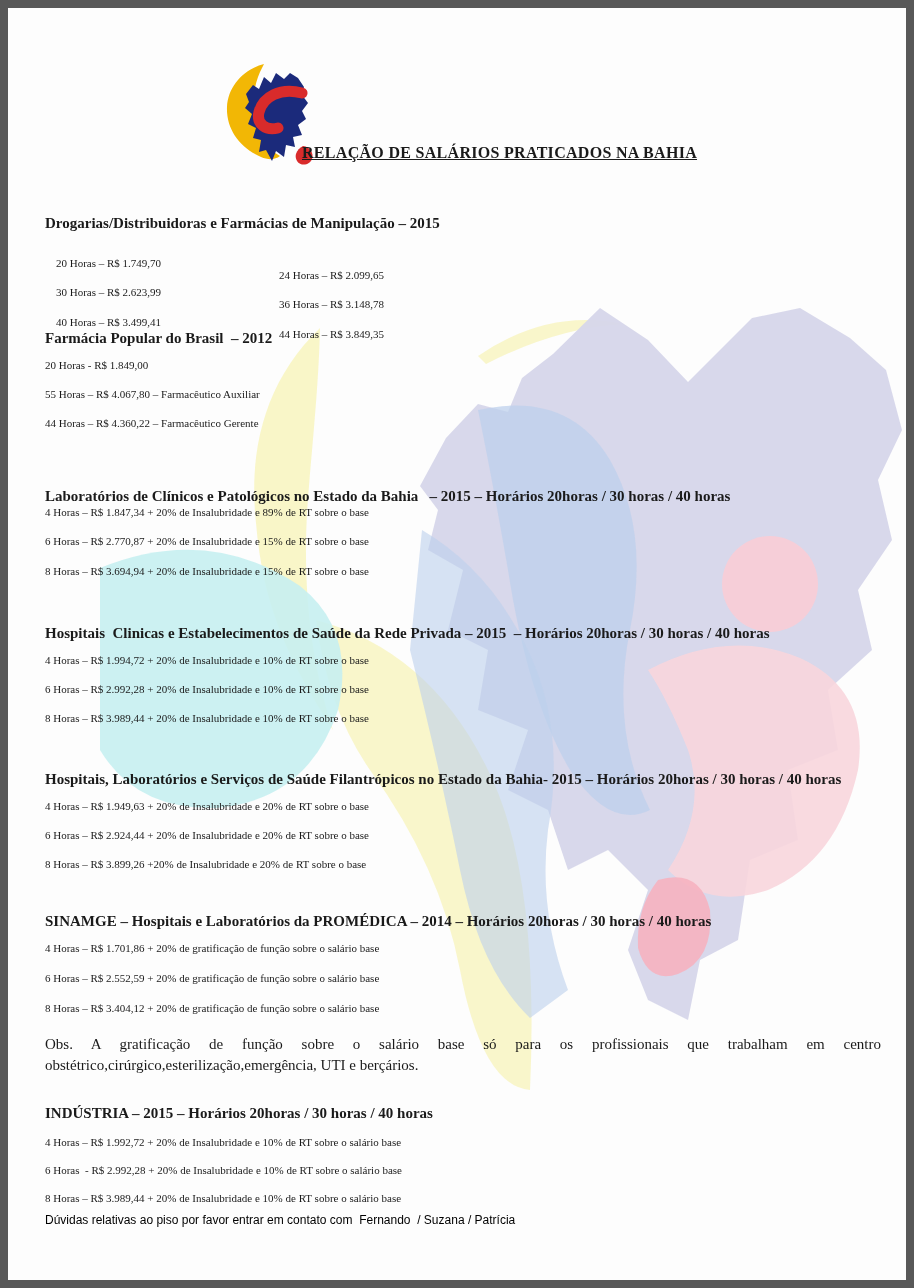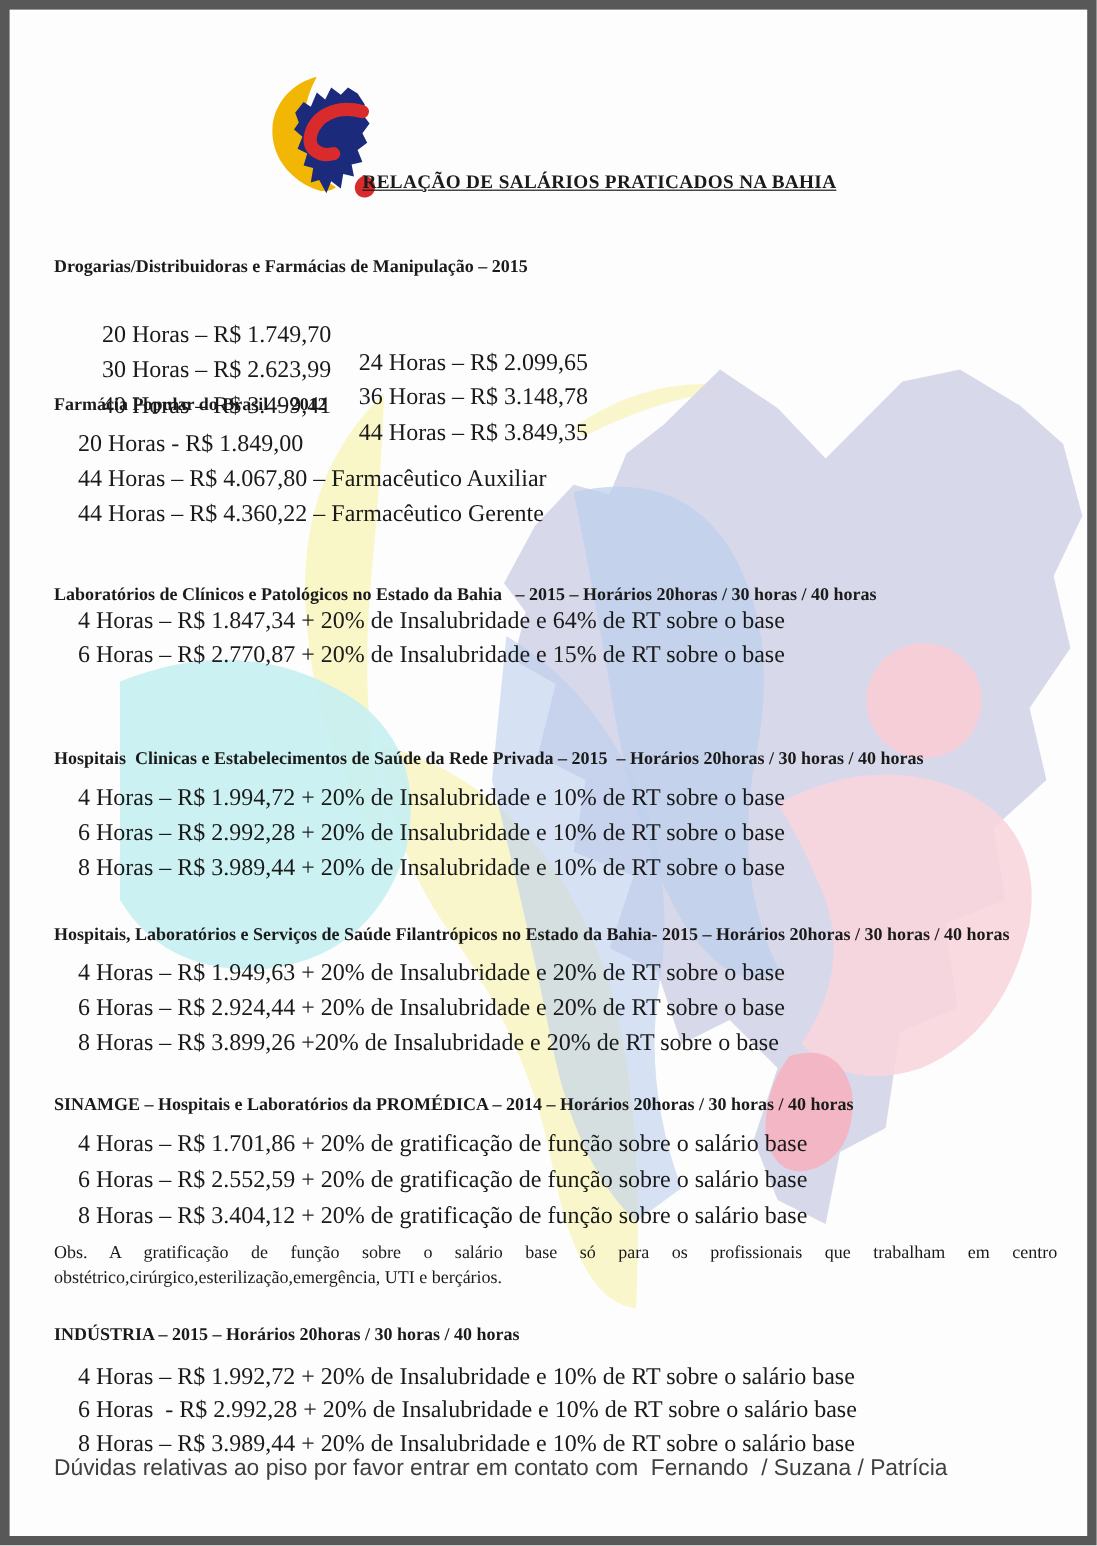--- a/index.html
+++ b/index.html
@@ -13,28 +13,28 @@
     color:#1a1a1a;
   }
   .wm{position:absolute;left:0;top:0;pointer-events:none;}
   .logo{position:absolute;left:210px;top:52px;width:104px;height:110px;}
   .title{
     position:absolute;left:294px;top:136px;
     font-size:16px;font-weight:bold;text-decoration:underline;
     letter-spacing:.3px;white-space:pre;
   }
   .h{position:absolute;left:37px;font-size:15px;font-weight:bold;white-space:pre;}
-  .ln{position:absolute;left:37px;font-size:20px;white-space:pre;margin-left:20px;}
+  .ln{position:absolute;left:37px;font-size:11px;white-space:pre;}
   .col2{position:absolute;left:234px;white-space:pre;}
   .note{position:absolute;left:37px;width:836px;font-size:15px;line-height:21px;}
   .note .j{text-align:justify;text-align-last:justify;}
   .footer{
     position:absolute;left:37px;
     font-family:"Liberation Sans", sans-serif;
-    font-size:19px;white-space:pre;color:#404040;
+    font-size:12px;white-space:pre;color:#000000;
   }
 </style>
 </head>
 <body>
 
 <div class="frame">
 
   <svg class="wm" width="898" height="1272" viewBox="0 0 898 1272" aria-hidden="true">
 
     <path d="M312,320 C258,372 240,440 248,515 C255,600 282,655 325,722
@@ -89,26 +89,27 @@
     <span>30 Horas – R$ 2.623,99</span>
     <span class="col2">36 Horas – R$ 3.148,78</span>
   </div>
   <div class="ln" style="top:296px">
     <span>40 Horas – R$ 3.499,41</span>
     <span class="col2">44 Horas – R$ 3.849,35</span>
   </div>
 
   <div class="h" style="top:322px">Farmácia Popular do Brasil  – 2012</div>
   <div class="ln" style="top:351px">20 Horas - R$ 1.849,00</div>
-  <div class="ln" style="top:380px">44 Horas – R$ 4.067,80 – Farmacêutico Auxiliar</div>
+  <div class="ln" style="top:380px">55 Horas – R$ 4.067,80 – Farmacêutico Auxiliar</div>
   <div class="ln" style="top:409px">44 Horas – R$ 4.360,22 – Farmacêutico Gerente</div>
 
   <div class="h" style="top:480px">Laboratórios de Clínicos e Patológicos no Estado da Bahia   – 2015 – Horários 20horas / 30 horas / 40 horas</div>
-  <div class="ln" style="top:498px">4 Horas – R$ 1.847,34 + 20% de Insalubridade e 64% de RT sobre o base</div>
+  <div class="ln" style="top:498px">4 Horas – R$ 1.847,34 + 20% de Insalubridade e 89% de RT sobre o base</div>
   <div class="ln" style="top:527px">6 Horas – R$ 2.770,87 + 20% de Insalubridade e 15% de RT sobre o base</div>
+  <div class="ln" style="top:557px">8 Horas – R$ 3.694,94 + 20% de Insalubridade e 15% de RT sobre o base</div>
 
   <div class="h" style="top:617px">Hospitais  Clinicas e Estabelecimentos de Saúde da Rede Privada – 2015  – Horários 20horas / 30 horas / 40 horas</div>
   <div class="ln" style="top:646px">4 Horas – R$ 1.994,72 + 20% de Insalubridade e 10% de RT sobre o base</div>
   <div class="ln" style="top:675px">6 Horas – R$ 2.992,28 + 20% de Insalubridade e 10% de RT sobre o base</div>
   <div class="ln" style="top:704px">8 Horas – R$ 3.989,44 + 20% de Insalubridade e 10% de RT sobre o base</div>
 
   <div class="h" style="top:763px">Hospitais, Laboratórios e Serviços de Saúde Filantrópicos no Estado da Bahia- 2015 – Horários 20horas / 30 horas / 40 horas</div>
   <div class="ln" style="top:792px">4 Horas – R$ 1.949,63 + 20% de Insalubridade e 20% de RT sobre o base</div>
   <div class="ln" style="top:821px">6 Horas – R$ 2.924,44 + 20% de Insalubridade e 20% de RT sobre o base</div>
   <div class="ln" style="top:850px">8 Horas – R$ 3.899,26 +20% de Insalubridade e 20% de RT sobre o base</div>

